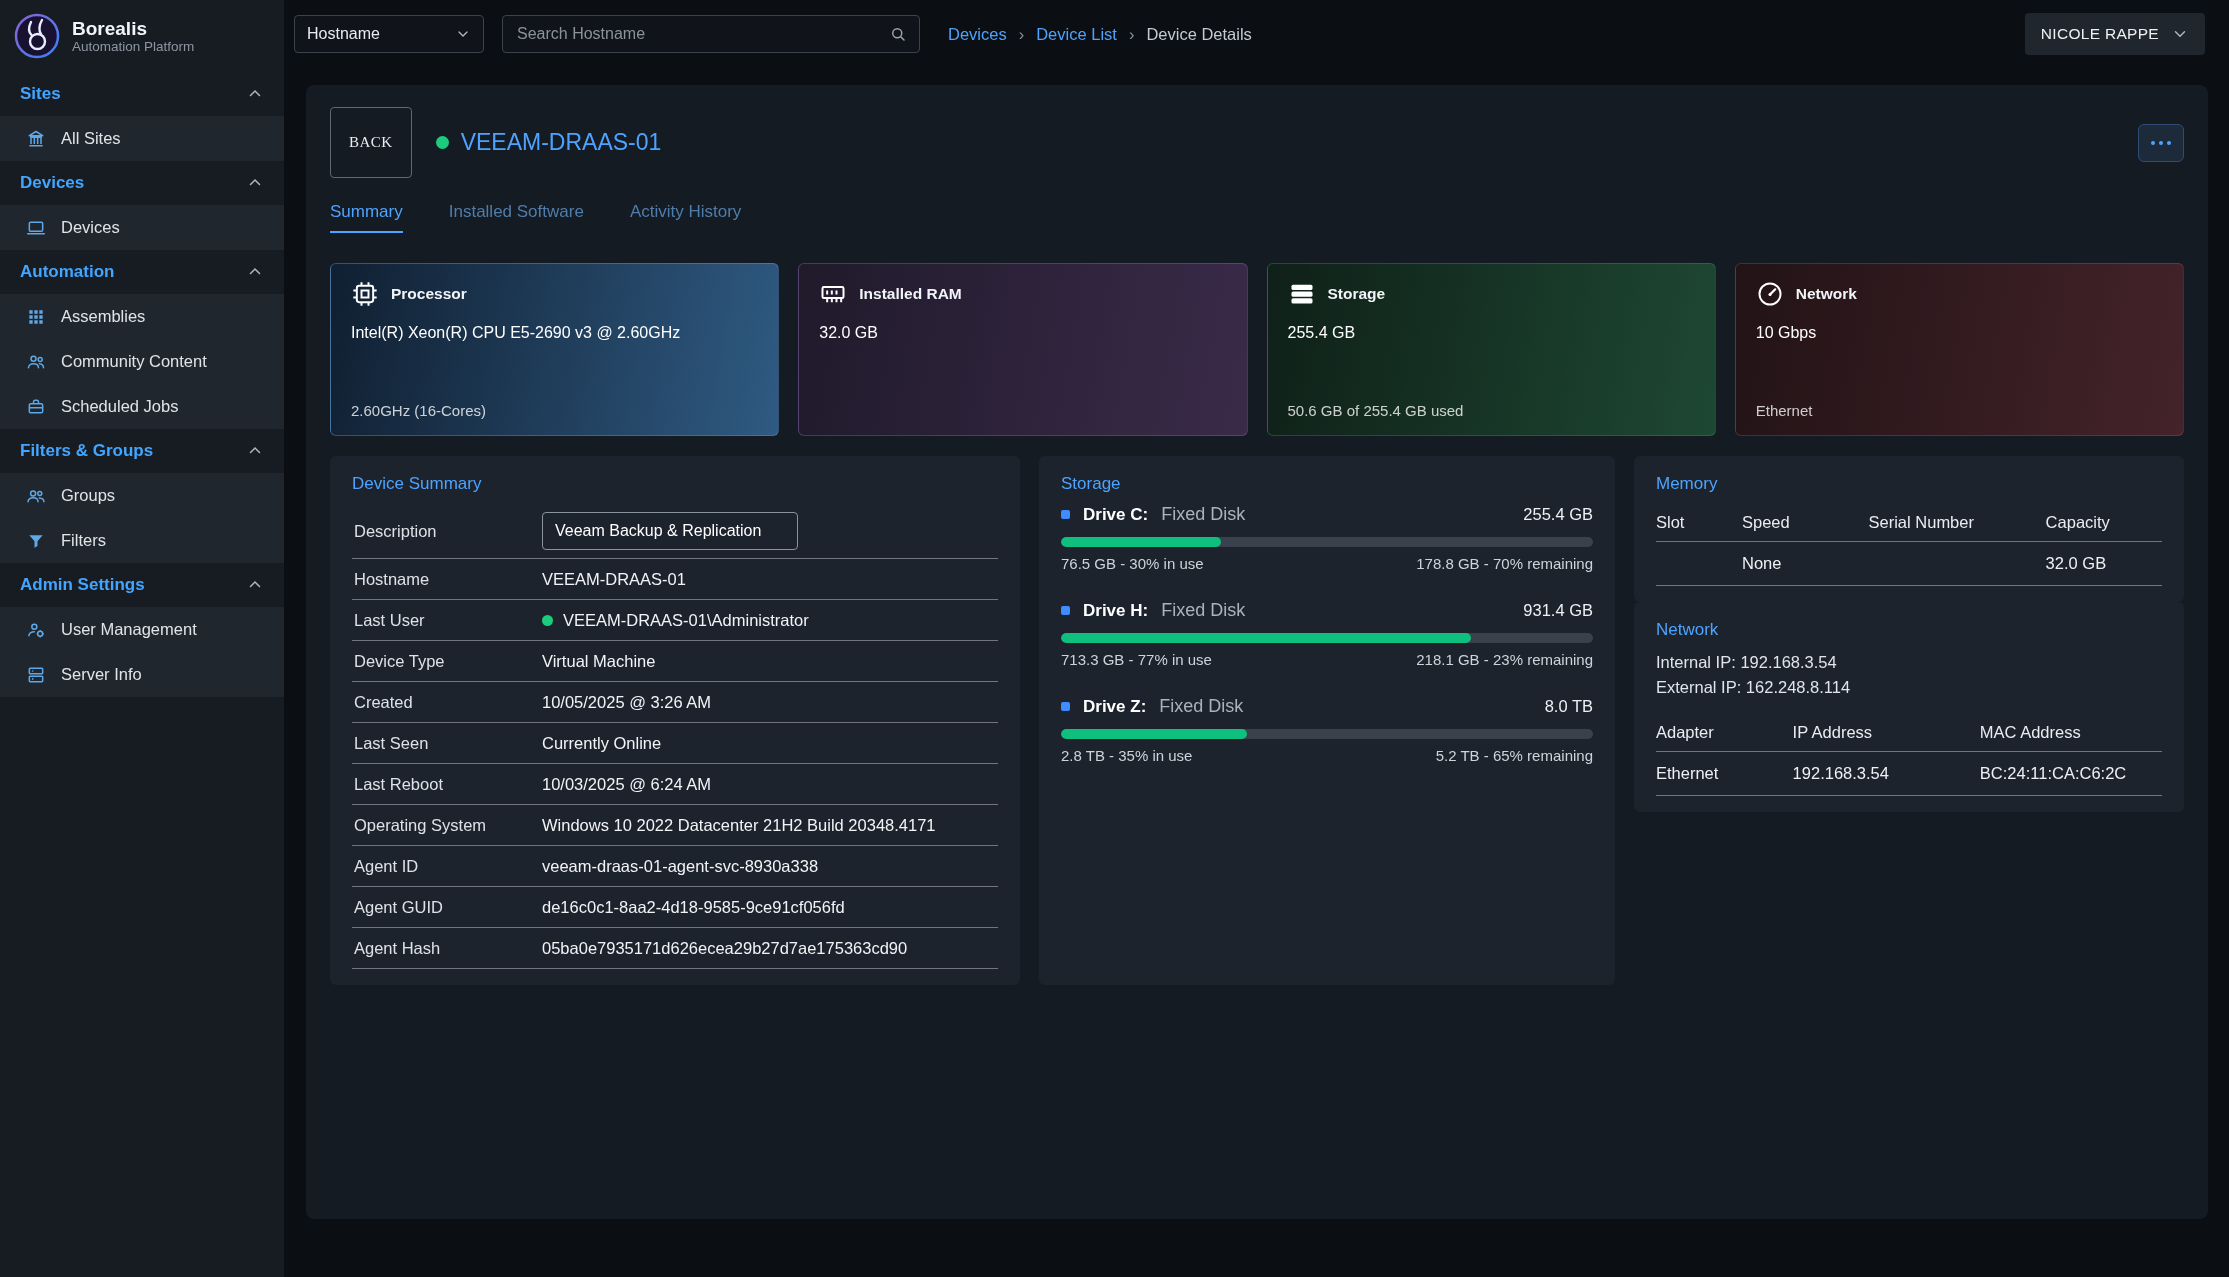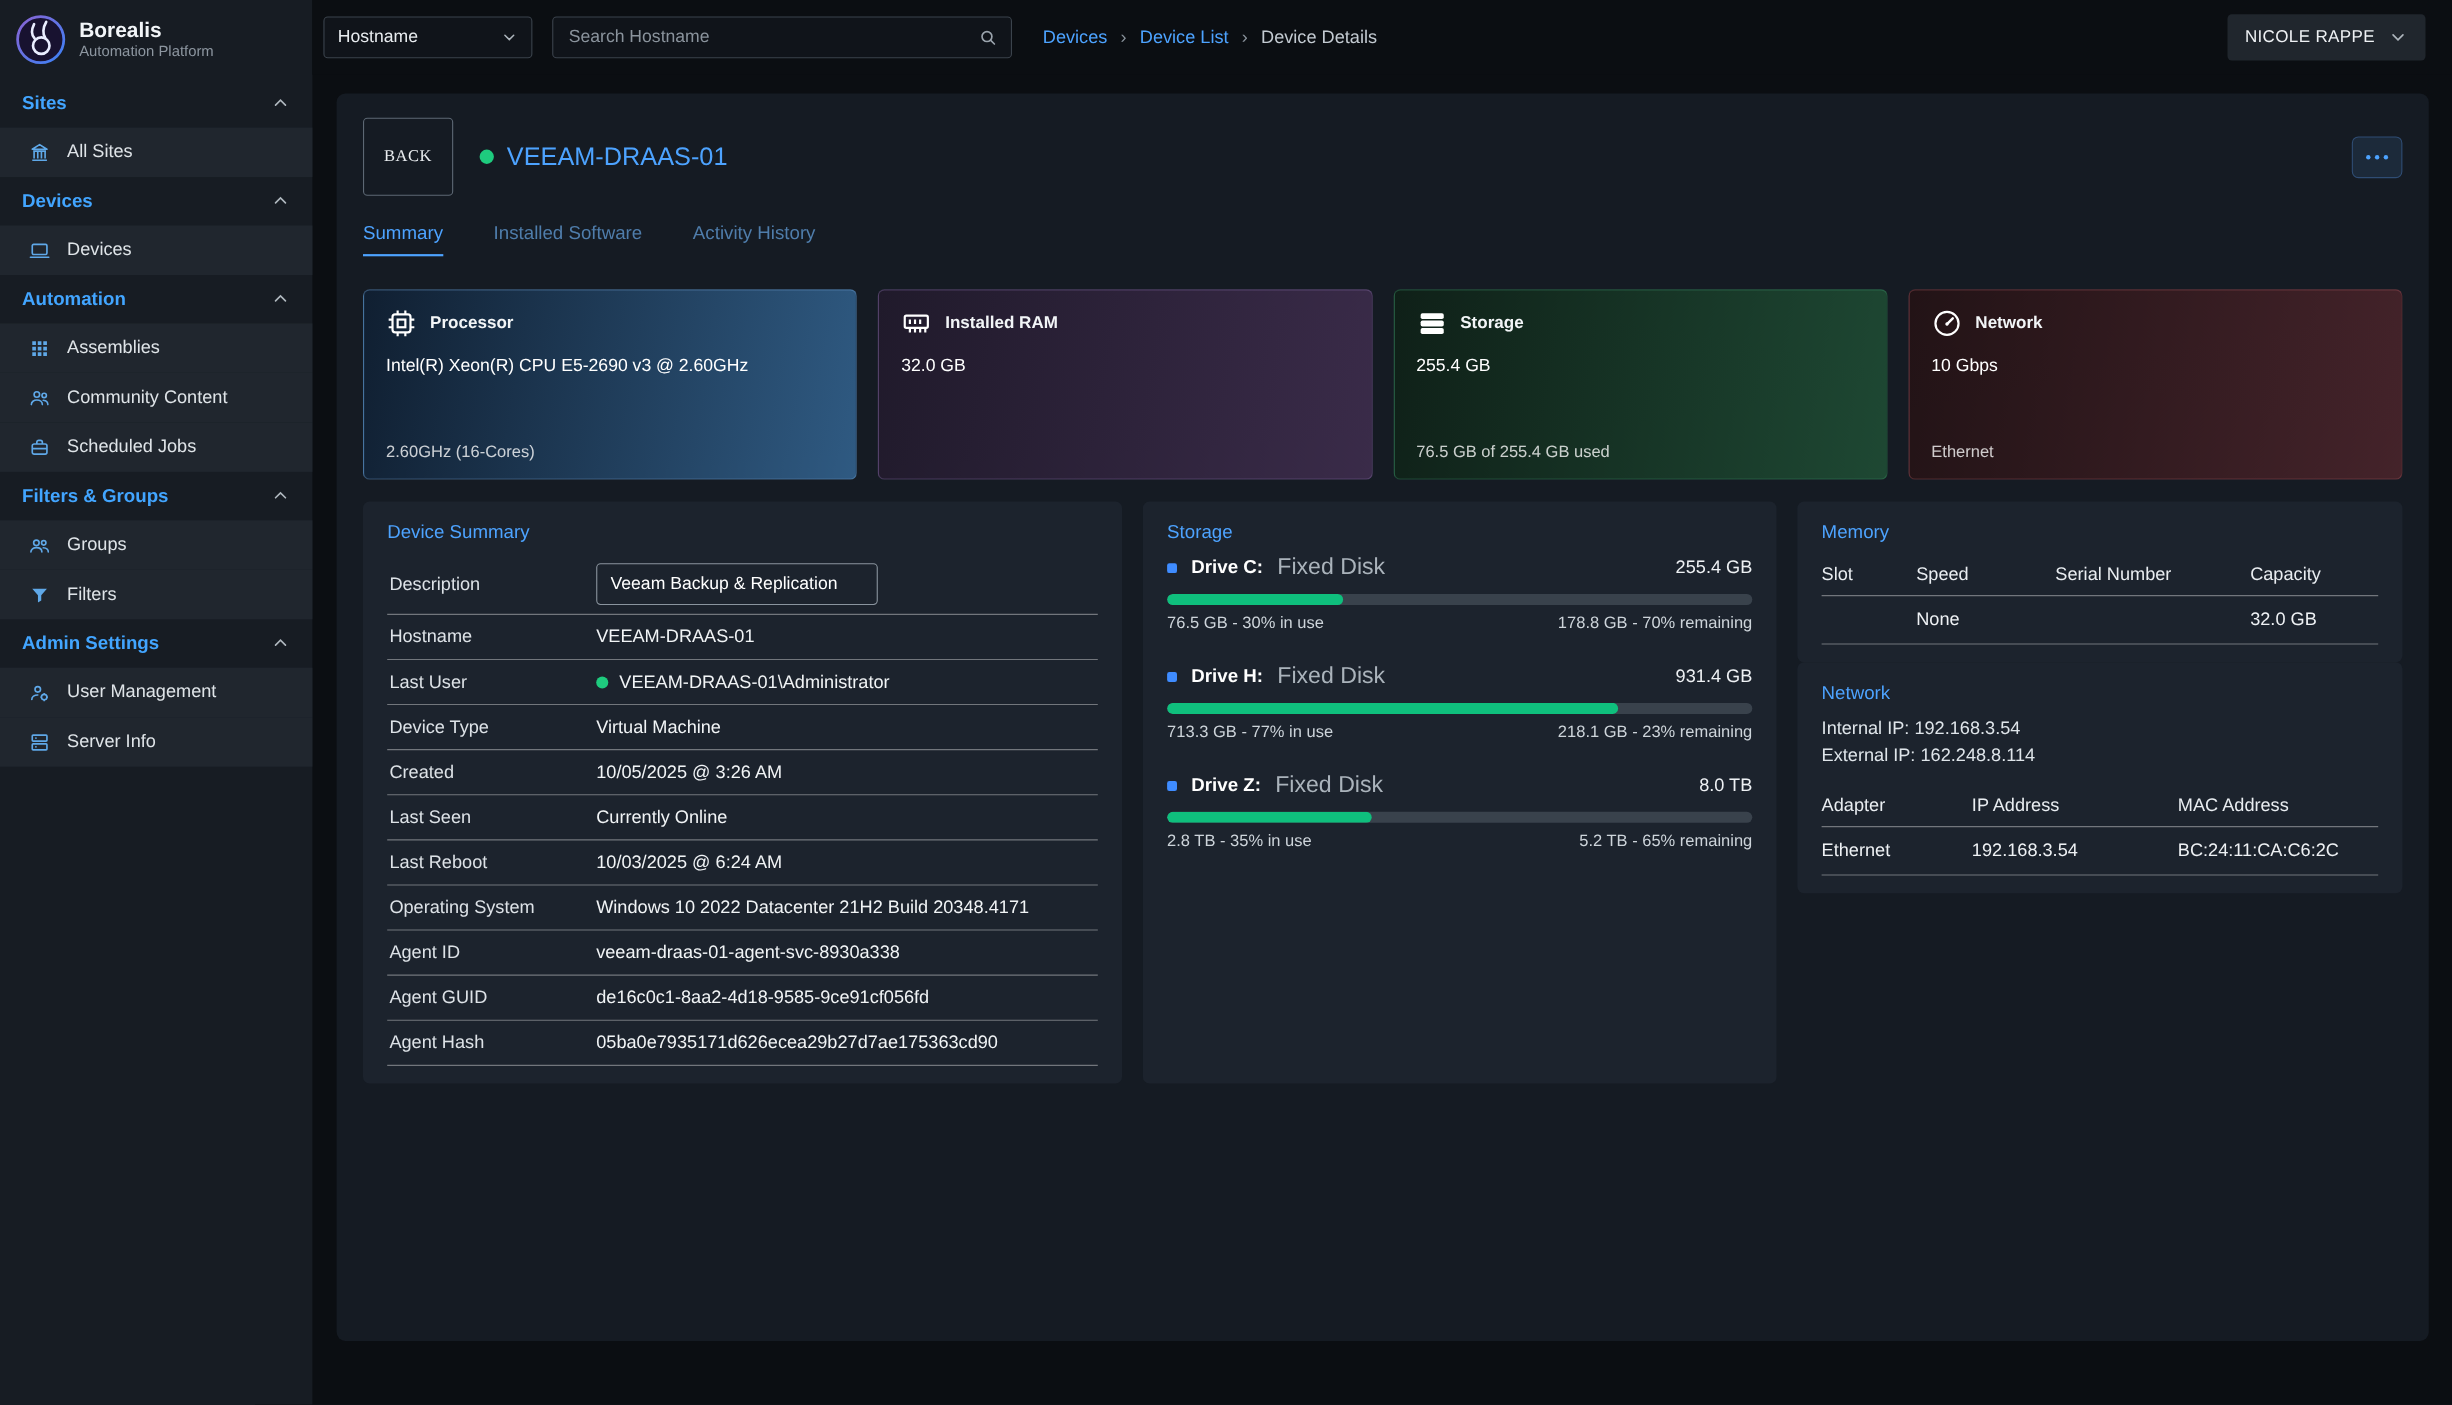--- a/index.html
+++ b/index.html
@@ -87,21 +87,21 @@
   .sum-value{color:#f1f4f6;display:flex;align-items:center;gap:10px;min-width:0;}
   .sum-dot{width:11px;height:11px;border-radius:50%;background:#1ecb7e;flex:0 0 11px;}
   .desc-input{width:230px;padding:9px 12px;background:transparent;border:1px solid #8a949e;border-radius:4px;
     color:#ffffff;font-size:16px;font-family:"Liberation Sans",sans-serif;white-space:nowrap;overflow:hidden;}
 
   
   .drive{margin-bottom:28px;}
   .drive-head{display:flex;align-items:center;}
   .drive-bullet{width:9px;height:9px;border-radius:2px;background:#3f8cff;}
   .drive-name{font-size:17px;font-weight:bold;color:#ffffff;margin-left:13px;}
-  .drive-type{font-size:21px;color:#aab3bb;margin-left:13px;}
+  .drive-type{font-size:18px;color:#aab3bb;margin-left:13px;}
   .drive-size{margin-left:auto;font-size:16.5px;color:#eef1f4;}
   .drive-bar{height:10px;border-radius:6px;background:#39424c;margin:12px 0 8px;overflow:hidden;}
   .drive-fill{height:100%;border-radius:6px;background:#0fbf7d;}
   .drive-foot{display:flex;justify-content:space-between;font-size:15px;color:#cdd4da;}
 
   
   .tbl-head,.tbl-row{display:flex;border-bottom:1px solid rgba(255,255,255,.38);font-size:16.5px;}
   .tbl-head{padding:9px 0;color:#e9edf1;}
   .tbl-row{padding:12px 0;color:#eef1f4;}
   .mcol0{width:17%;}.mcol1{width:25%;}.mcol2{width:35%;}.mcol3{width:23%;}
@@ -359,21 +359,21 @@
               <span class="icon">
                   <svg width="28" height="28" viewBox="0 0 24 24">
                     <rect x="3" y="4" width="18" height="4.6" rx="1.4" fill="#fff"></rect>
                     <rect x="3" y="9.8" width="18" height="4.6" rx="1.4" fill="#fff"></rect>
                     <rect x="3" y="15.6" width="18" height="4.6" rx="1.4" fill="#fff"></rect>
                   </svg>
                 </span>
               <span class="card-label">Storage</span>
             </div>
             <div class="card-value">255.4 GB</div>
-            <div class="card-sub">76.5 GB of 255.4 GB used</div>
+            <div class="card-sub">50.6 GB of 255.4 GB used</div>
           </div>
           <div class="card card--net">
             <div class="card-head">
               <span class="icon">
                   <svg width="28" height="28" viewBox="0 0 24 24">
                     <circle cx="12" cy="12" r="9" stroke="#fff" stroke-width="1.7" fill="none"></circle>
                     <path d="M12 12.5l4.5-4.5" stroke="#fff" stroke-width="1.9" stroke-linecap="round"></path>
                     <circle cx="12" cy="12.5" r="1.3" fill="#fff"></circle>
                   </svg>
                 </span>

